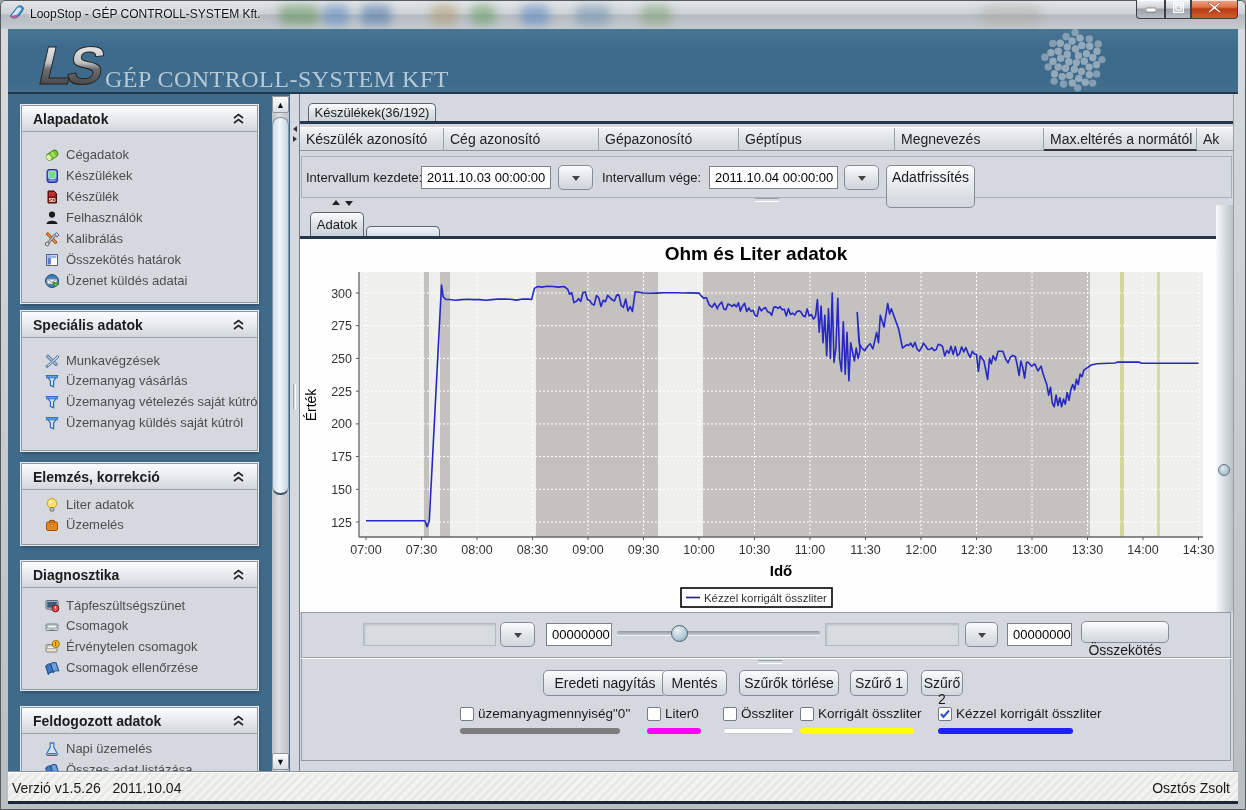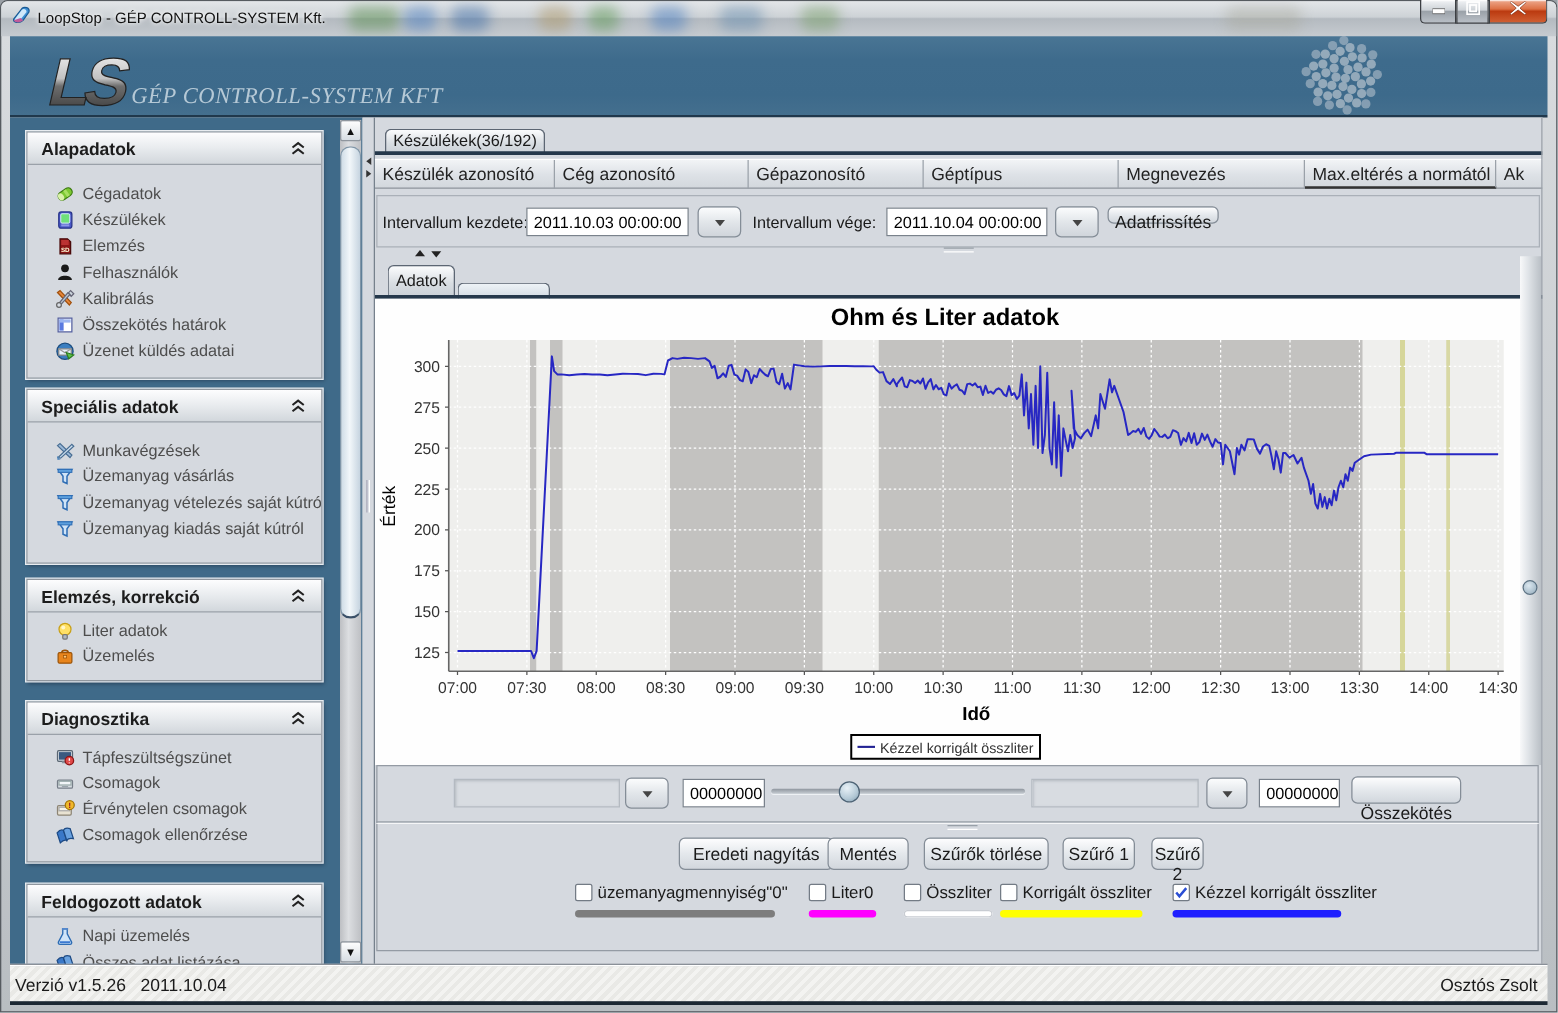--- a/index.html
+++ b/index.html
@@ -12,21 +12,21 @@
 #apptitle{position:absolute;left:30px;top:7px;font-size:12px;color:#111;text-shadow:0 0 3px #fff,0 0 6px #fff}
 #appicon{position:absolute;left:9px;top:4px;width:17px;height:17px}
 
 .capbtn{position:absolute;top:0;height:19px;border:1px solid #3c3f43;border-top:none;color:#fff;text-align:center;font-size:11px;line-height:18px;box-shadow:inset 0 1px 0 rgba(255,255,255,.7)}
 #btnmin{left:1136px;width:29px;border-radius:0 0 0 4px;background:linear-gradient(180deg,#f2f4f6 0%,#cdd2d7 45%,#9aa1a8 50%,#b9bfc6 100%)}
 #btnmax{left:1165px;width:26px;background:linear-gradient(180deg,#f2f4f6 0%,#cdd2d7 45%,#9aa1a8 50%,#b9bfc6 100%)}
 #btnclose{left:1191px;width:47px;border-radius:0 0 4px 0;background:linear-gradient(180deg,#eeab90 0%,#dd7044 40%,#bb3a10 50%,#d05f33 100%)}
 
 #header{position:absolute;left:8px;top:29px;width:1230px;height:65px;background:linear-gradient(180deg,#497594 0%,#3e6b8c 30%,#3d6a8b 75%,#446f8e 100%);border-bottom:2px solid #20384c}
 #lslogo{position:absolute;left:22px;top:7px;width:96px;height:54px}
-#compname{position:absolute;left:97px;top:37px;font-family:"Liberation Serif",serif;font-style:italic;font-size:18px;letter-spacing:.5px;color:#b6c9d6}
+#compname{position:absolute;left:97px;top:37px;font-family:"Liberation Serif",serif;font-size:24px;letter-spacing:.5px;color:#b6c9d6}
 #headtitle{position:absolute;left:0;right:0;top:10px;text-align:center;padding-left:110px;font-size:24px;font-weight:bold;color:#f2f2f2}
 #dots{position:absolute;left:1028px;top:-6px}
 
 #sidebar{position:absolute;left:8px;top:94px;width:282px;height:677px;background:#3f6a89;overflow:hidden}
 .panel{position:absolute;left:13px;width:237px;overflow:hidden;background:#d5d9df;border:1px solid #8f969e;outline:1px solid #e8ecf0;box-shadow:1px 2px 3px rgba(0,0,20,.35)}
 .phead{height:26px;background:linear-gradient(180deg,#fdfdfe 0%,#e8ebee 50%,#d2d7dc 100%);border-bottom:1px solid #9aa1a9;position:relative}
 .phead b{position:absolute;left:11px;top:5px;font-size:14px;color:#1c1c1c}
 .phead svg{position:absolute;right:12px;top:6px}
 .pitem{position:absolute;left:22px;height:21px;font-size:13px;color:#4d4d4d;white-space:nowrap}
 .pitem svg,.pitem span.ic{position:absolute;left:0;top:1px}
@@ -193,21 +193,21 @@
           <rect x="5" y="11.5" width="6.5" height="1.6" fill="#8e98e8"></rect>
         </svg>
         <span class="lbl">Készülékek</span>
       </div>
       <div class="pitem" style="top:82px">
         <svg width="16" height="16" viewBox="0 0 16 16">
           <path d="M4 2 L10 2 L12.5 4.5 L12.5 14 L4 14 Z" fill="#8c1616" stroke="#4a0a0a"></path>
           <rect x="5" y="3" width="6" height="4" fill="#b33"></rect>
           <text x="8.2" y="12.5" text-anchor="middle" style="font:bold 5px Liberation Sans" fill="#ffd">SD</text>
         </svg>
-        <span class="lbl">Elemzés</span>
+        <span class="lbl">Készülék</span>
       </div>
       <div class="pitem" style="top:103px">
         <svg width="16" height="16" viewBox="0 0 16 16">
           <circle cx="8" cy="4.6" r="3.1" fill="#1a1a1a"></circle>
           <path d="M2.5 14 C2.5 9.5 13.5 9.5 13.5 14 Z" fill="#1a1a1a"></path>
         </svg>
         <span class="lbl">Felhasználók</span>
       </div>
       <div class="pitem" style="top:124px">
         <svg width="16" height="16" viewBox="0 0 16 16">
@@ -264,21 +264,21 @@
           <path d="M2.5 2.5 L13.5 2.5 L9.6 8 L9.6 13.8 L6.4 12.4 L6.4 8 Z" fill="#cfe4f8" stroke="#2e6db4" stroke-width="1.2"></path>
           <rect x="2.5" y="2.5" width="11" height="2.4" fill="#5c9fdd" stroke="#2e6db4" stroke-width=".8"></rect>
         </svg>
         <span class="lbl">Üzemanyag vételezés saját kútról</span>
       </div>
       <div class="pitem" style="top:102px">
         <svg width="16" height="16" viewBox="0 0 16 16">
           <path d="M2.5 2.5 L13.5 2.5 L9.6 8 L9.6 13.8 L6.4 12.4 L6.4 8 Z" fill="#cfe4f8" stroke="#2e6db4" stroke-width="1.2"></path>
           <rect x="2.5" y="2.5" width="11" height="2.4" fill="#5c9fdd" stroke="#2e6db4" stroke-width=".8"></rect>
         </svg>
-        <span class="lbl">Üzemanyag kiadás saját kútról</span>
+        <span class="lbl">Üzemanyag küldés saját kútról</span>
       </div>
     </div>
  <div class="panel" style="top:369px;height:82px">
       <div class="phead">
         <b>Elemzés, korrekció</b>
         <svg width="13" height="13" viewBox="0 0 13 13">
           <path d="M2 6 L6.5 2.5 L11 6" fill="none" stroke="#222" stroke-width="1.6"></path>
           <path d="M2 11 L6.5 7.5 L11 11" fill="none" stroke="#222" stroke-width="1.6"></path>
         </svg>
       </div>
@@ -396,21 +396,21 @@
   <div class="th" style="left:744px;width:153px;border-bottom:2px solid #333">Max.eltérés a normától</div>
   <div class="th" style="left:897px;width:37px;border-right:none">Ak</div>
  </div>
  <div id="introw"></div>
  <div class="lab" style="left:6px;top:76px;font-size:13px">Intervallum kezdete:</div>
  <div class="field" style="left:121px;top:72px;width:130px;height:23px">2011.10.03 00:00:00</div>
  <div class="ddbtn" style="left:258px;top:71px;width:35px;height:25px"></div>
  <div class="lab" style="left:302px;top:76px;font-size:13px">Intervallum vége:</div>
  <div class="field" style="left:409px;top:72px;width:129px;height:23px">2011.10.04 00:00:00</div>
  <div class="ddbtn" style="left:544px;top:71px;width:35px;height:25px"></div>
- <div class="btn" style="left:586px;top:71px;width:89px;height:14px;padding-top:3px">Adatfrissítés</div>
+ <div class="btn" style="left:586px;top:71px;width:89px;height:43px;padding-top:3px">Adatfrissítés</div>
  <svg width="22" height="8" viewBox="0 0 22 8" style="position:absolute;left:32px;top:105px">
       <path d="M4 1 L8 6 L0 6Z" fill="#222"></path>
       <path d="M13 2 L21 2 L17 7Z" fill="#222"></path>
     </svg>
  <div class="grip" style="left:455px;top:104px"></div>
  <div class="tab" style="left:10px;top:118px;width:54px;height:24px;padding-top:4px">Adatok</div>
  <div class="tab" style="left:66px;top:132px;width:74px;height:26px;padding-top:17px;background:linear-gradient(180deg,#eef3f7,#c9d3dc 60%,#bcc7d1)">Grafikon</div>
  <div id="tabline2"></div>
  <div id="chartpanel"><svg id="chartsvg" width="916" height="373" viewBox="0 0 916 373">
 <text x="456" y="21" text-anchor="middle" style="font:bold 19px 'Liberation Sans',sans-serif" fill="#000">Ohm és Liter adatok</text>

